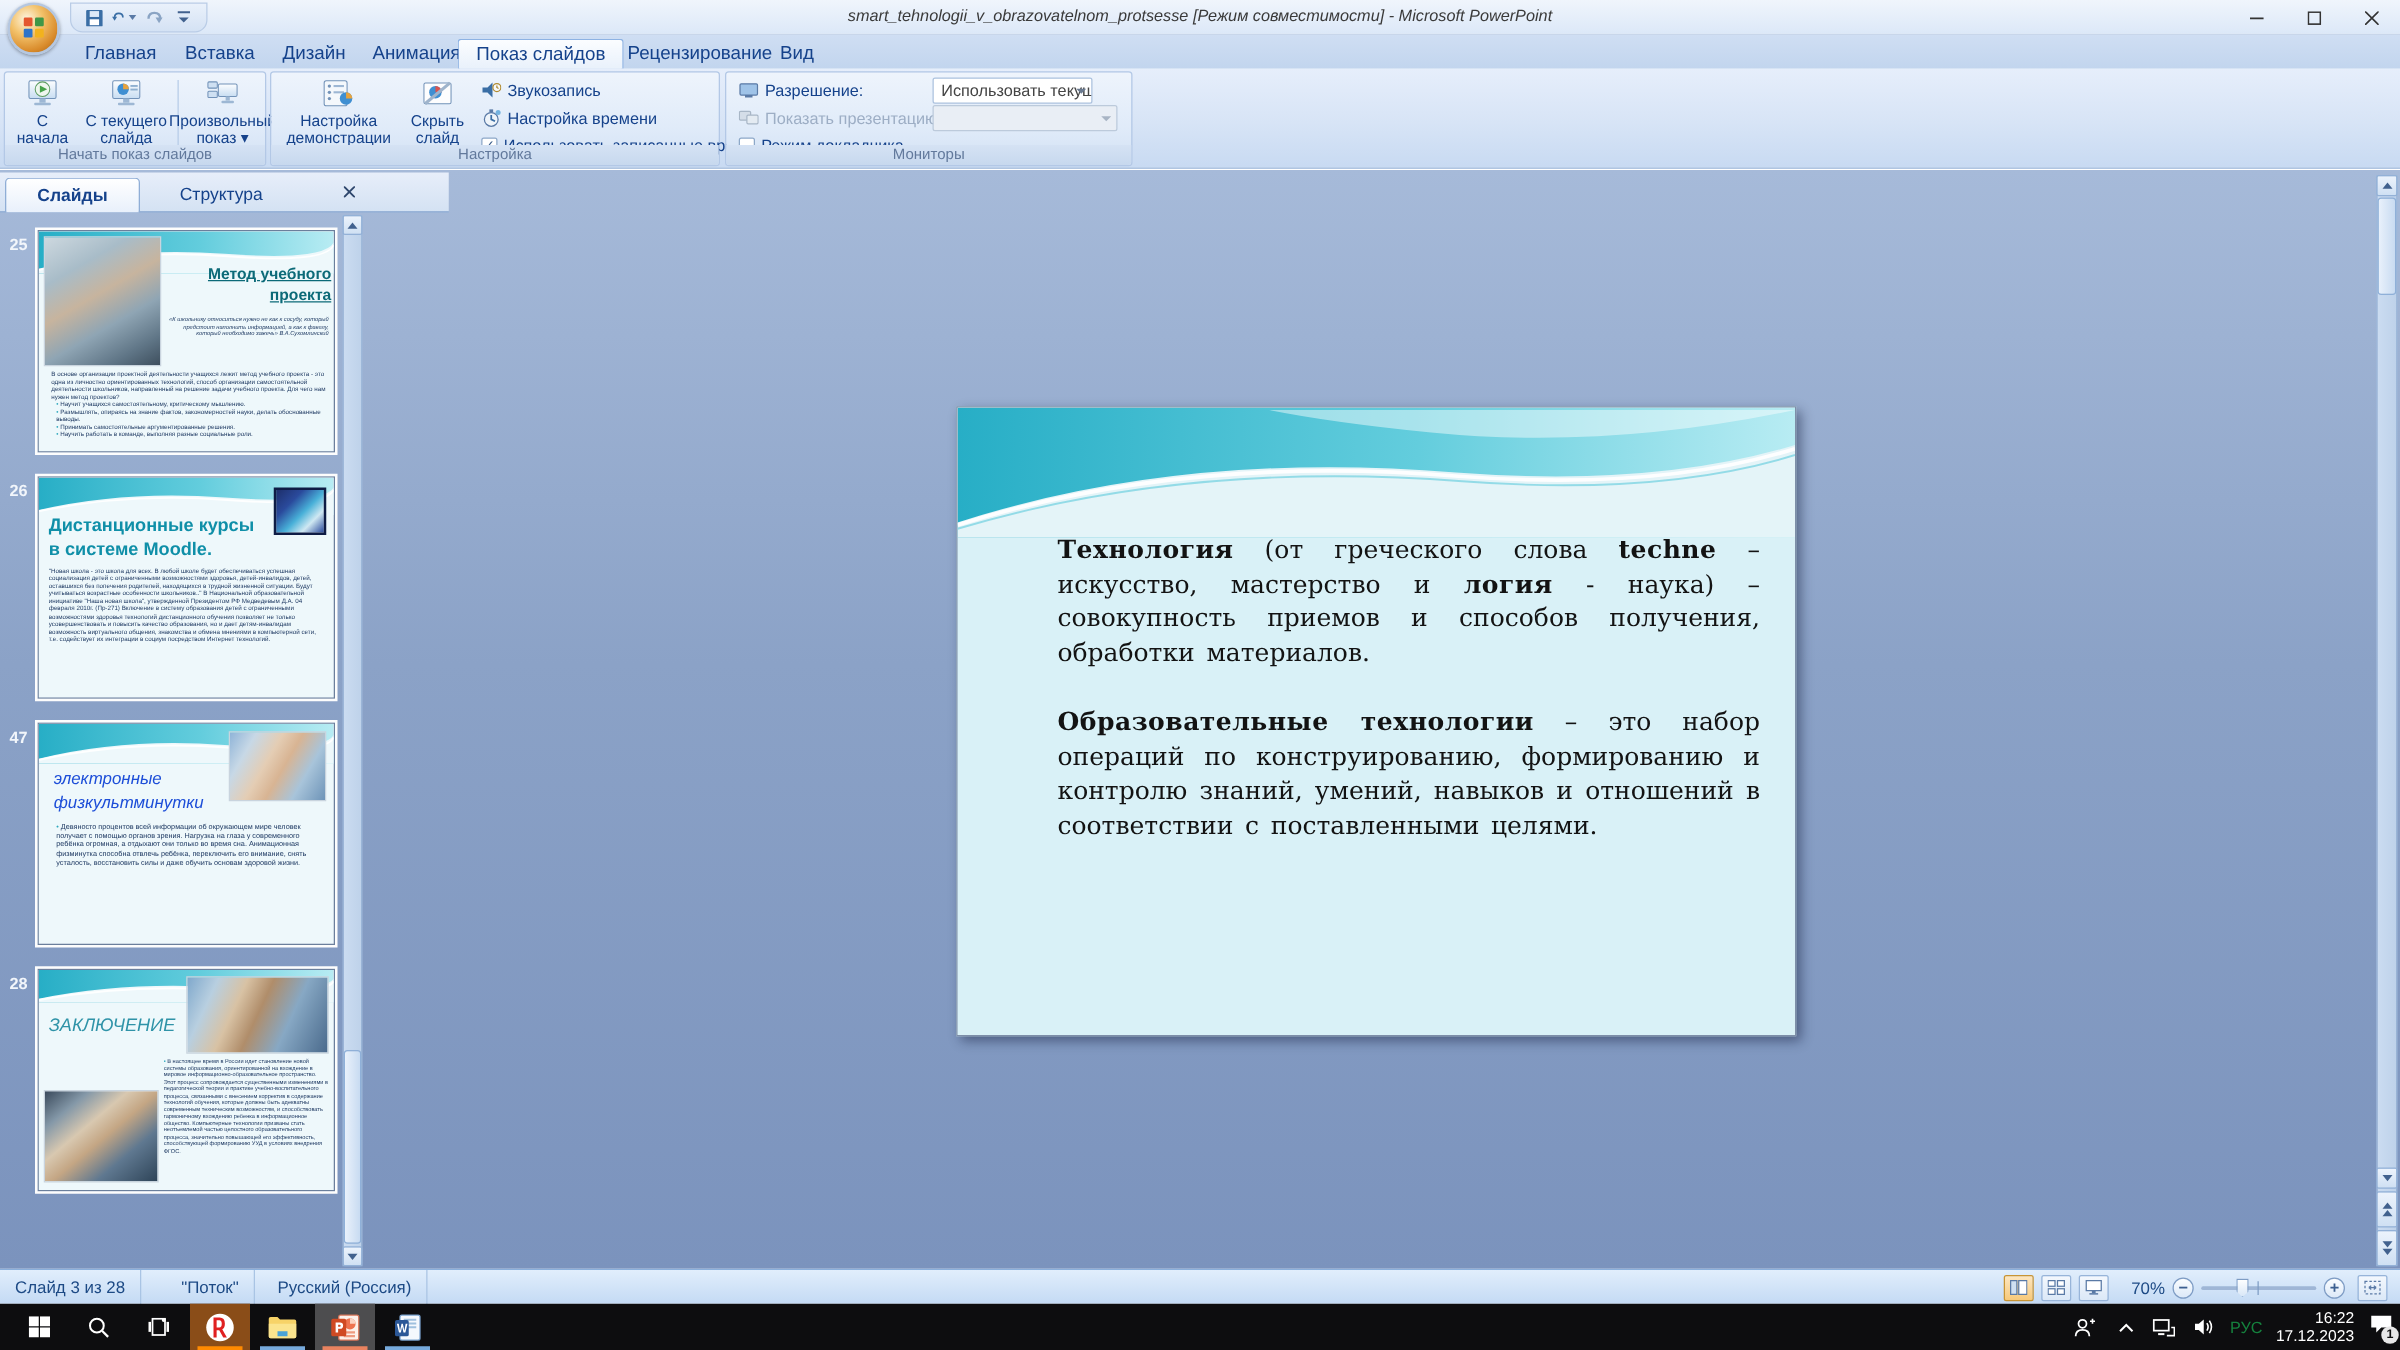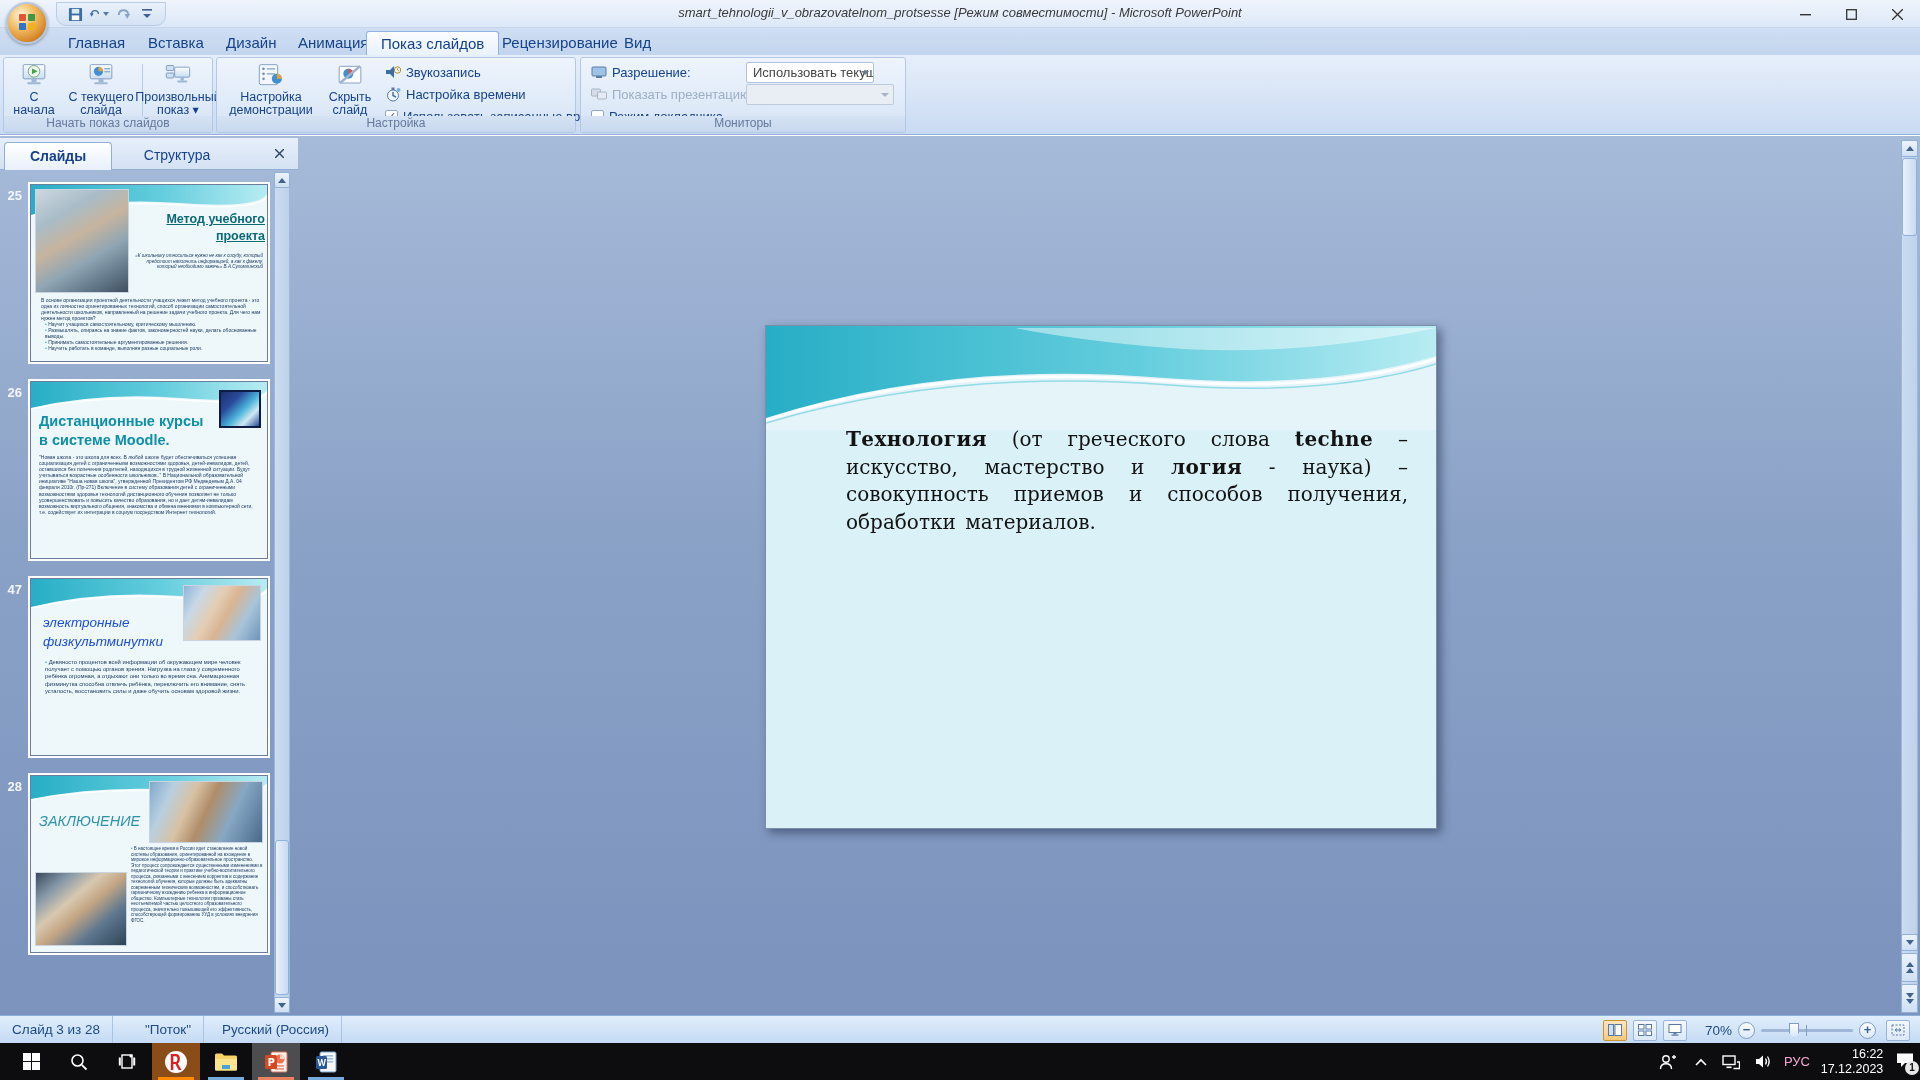--- a/index.html
+++ b/index.html
@@ -52,21 +52,21 @@
   .ddown .arr { position:absolute; right:4px; top:8px; width:0; height:0; border-left:4px solid transparent;
     border-right:4px solid transparent; border-top:4px solid #6a7a90; }
   .ddown.disabled { background:#e9eef5; border-color:#bccadb; }
   .ddown.disabled .arr { border-top-color:#a8b4c4; }
 
   
   .workspace { position:absolute; left:0; top:136px; width:1920px; height:879px;
     background:linear-gradient(#a6bad9 0%, #8ba2c7 45%, #7b93bd 100%); }
 
   
-  .pane-tabs { position:absolute; left:0; top:138px; width:298px; height:32px;
+  .pane-tabs { position:absolute; left:0; top:138px; width:359px; height:32px;
     background:linear-gradient(#e7eefa,#d4e2f3); border-bottom:1px solid #90aed6; }
   .ptab { position:absolute; top:4px; height:28px; font-size:14px; color:#15428b; text-align:center;
     line-height:26px; border-radius:4px 4px 0 0; }
   .ptab.active { background:linear-gradient(#ffffff,#e8f0fb); border:1px solid #90aed6; border-bottom:none; font-weight:bold; }
   .pane-close { position:absolute; left:270px; top:144px; width:18px; height:18px; display:flex;
     align-items:center; justify-content:center; }
 
   .thumb-num { position:absolute; width:22px; text-align:right; font-size:13px; font-weight:bold; color:#f2f6fb; }
   .thumb { position:absolute; left:30px; width:238px; height:178px; background:#eef8fb;
     border:1px solid #6b7f9c; outline:2px solid #fdfdfd; overflow:hidden; }
@@ -102,21 +102,21 @@
   .zoom-track { position:relative; width:92px; height:3px; background:#9fb6d6; border-radius:2px; }
   .zoom-tick { position:absolute; left:45px; top:-4px; width:1px; height:11px; background:#7e9cc4; }
   .zoom-handle { position:absolute; left:28px; top:-6px; width:10px; height:15px;
     background:linear-gradient(#fdfeff,#d9e7f7); border:1px solid #7e9cc4;
     clip-path:polygon(0 0,100% 0,100% 70%,50% 100%,0 70%); }
 
   
   .taskbar { position:absolute; left:0; top:1043px; width:1920px; height:37px; background:#0d0d0f; }
   .tb-btn { position:absolute; top:0; height:37px; display:flex; align-items:center; justify-content:center; }
   .tb-underline { position:absolute; left:6px; right:6px; bottom:0; height:3px; }
-  .tray-text { color:#f9a8d4; font-size:13px; }
+  .tray-text { color:#15803d; font-size:13px; }
   .clock { color:#fff; font-size:12.5px; text-align:right; line-height:15px; }
   .badge { position:absolute; right:-5px; bottom:-3px; width:14px; height:14px; border-radius:50%;
     background:#e8e8e8; color:#111; font-size:10px; line-height:14px; text-align:center; font-weight:bold; }
 
   .photo { border:1px solid #c9d4de; }
 </style>
 </head>
 <body>
 
 <svg width="0" height="0" style="position:absolute" aria-hidden="true">
@@ -407,20 +407,23 @@
   <svg class="wave" height="104" viewBox="0 0 672 104" preserveAspectRatio="none">
     <rect width="672" height="104" fill="url(#flowGrad)"></rect>
     <path d="M672,2 Q520,34 380,20 Q300,12 250,2 Z" fill="#ffffff" opacity="0.45"></path>
     <path d="M0,92 Q180,34 400,52 Q560,64 672,30 L672,104 L0,104 Z" fill="#e4f4f8"></path>
     <path d="M0,94 Q182,37 402,55 Q562,67 672,33" stroke="#ffffff" stroke-width="3" fill="none" opacity="0.9"></path>
     <path d="M0,97 Q185,42 405,59 Q565,71 672,38" stroke="#7ed4e2" stroke-width="1.5" fill="none" opacity="0.8"></path>
   </svg>
   <div class="abs slide-text" style="left:80px; top:100px; width:562px">
     <b>Технология</b><span> (от греческого слова </span><b>techne</b><span> – искусство, мастерство и </span><b>логия</b><span> - наука) – совокупность приемов и способов  получения, обработки  материалов.</span>
   </div>
+  <div class="abs slide-text" style="left:80px; top:238px; width:562px">
+    <b>Образовательные технологии</b><span> – это набор операций по конструированию, формированию и контролю знаний, умений, навыков и отношений в соответствии с поставленными целями.</span>
+  </div>
 </div>
 
 <div class="sb-track" style="left:1901px; top:140px; width:17px; height:873px"></div>
 <div class="sb-btn" style="left:1901px; top:140px; width:17px; height:17px">
     <span class="tri-up"></span>
   </div>
 <div class="sb-thumb" style="left:1902px; top:158px; width:15px; height:78px"></div>
 <div class="sb-btn" style="left:1901px; top:934px; width:17px; height:17px">
     <span class="tri-down"></span>
   </div>

